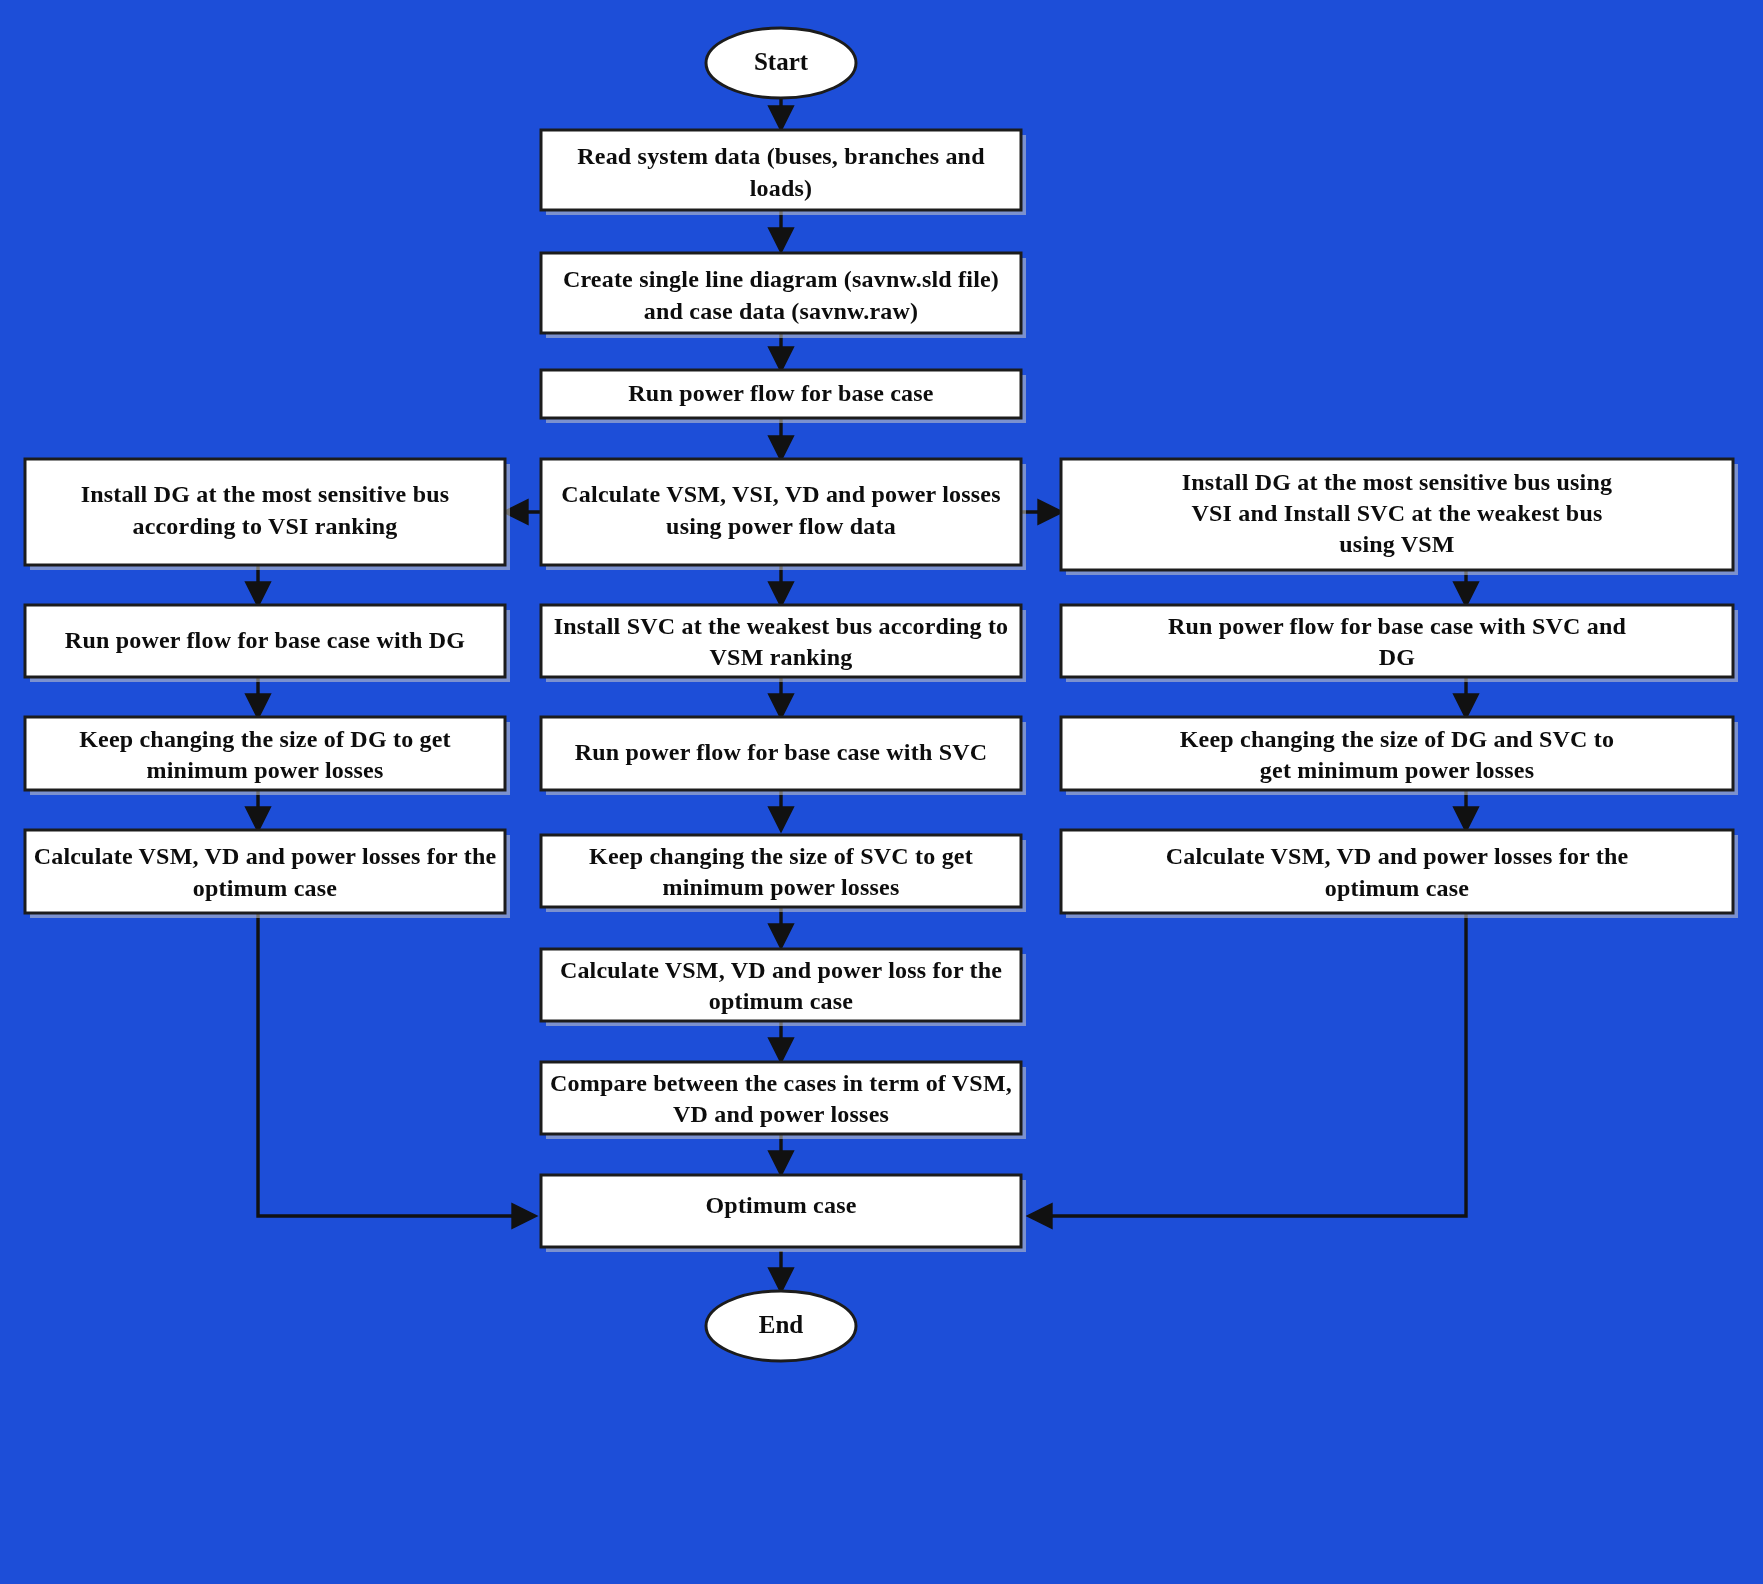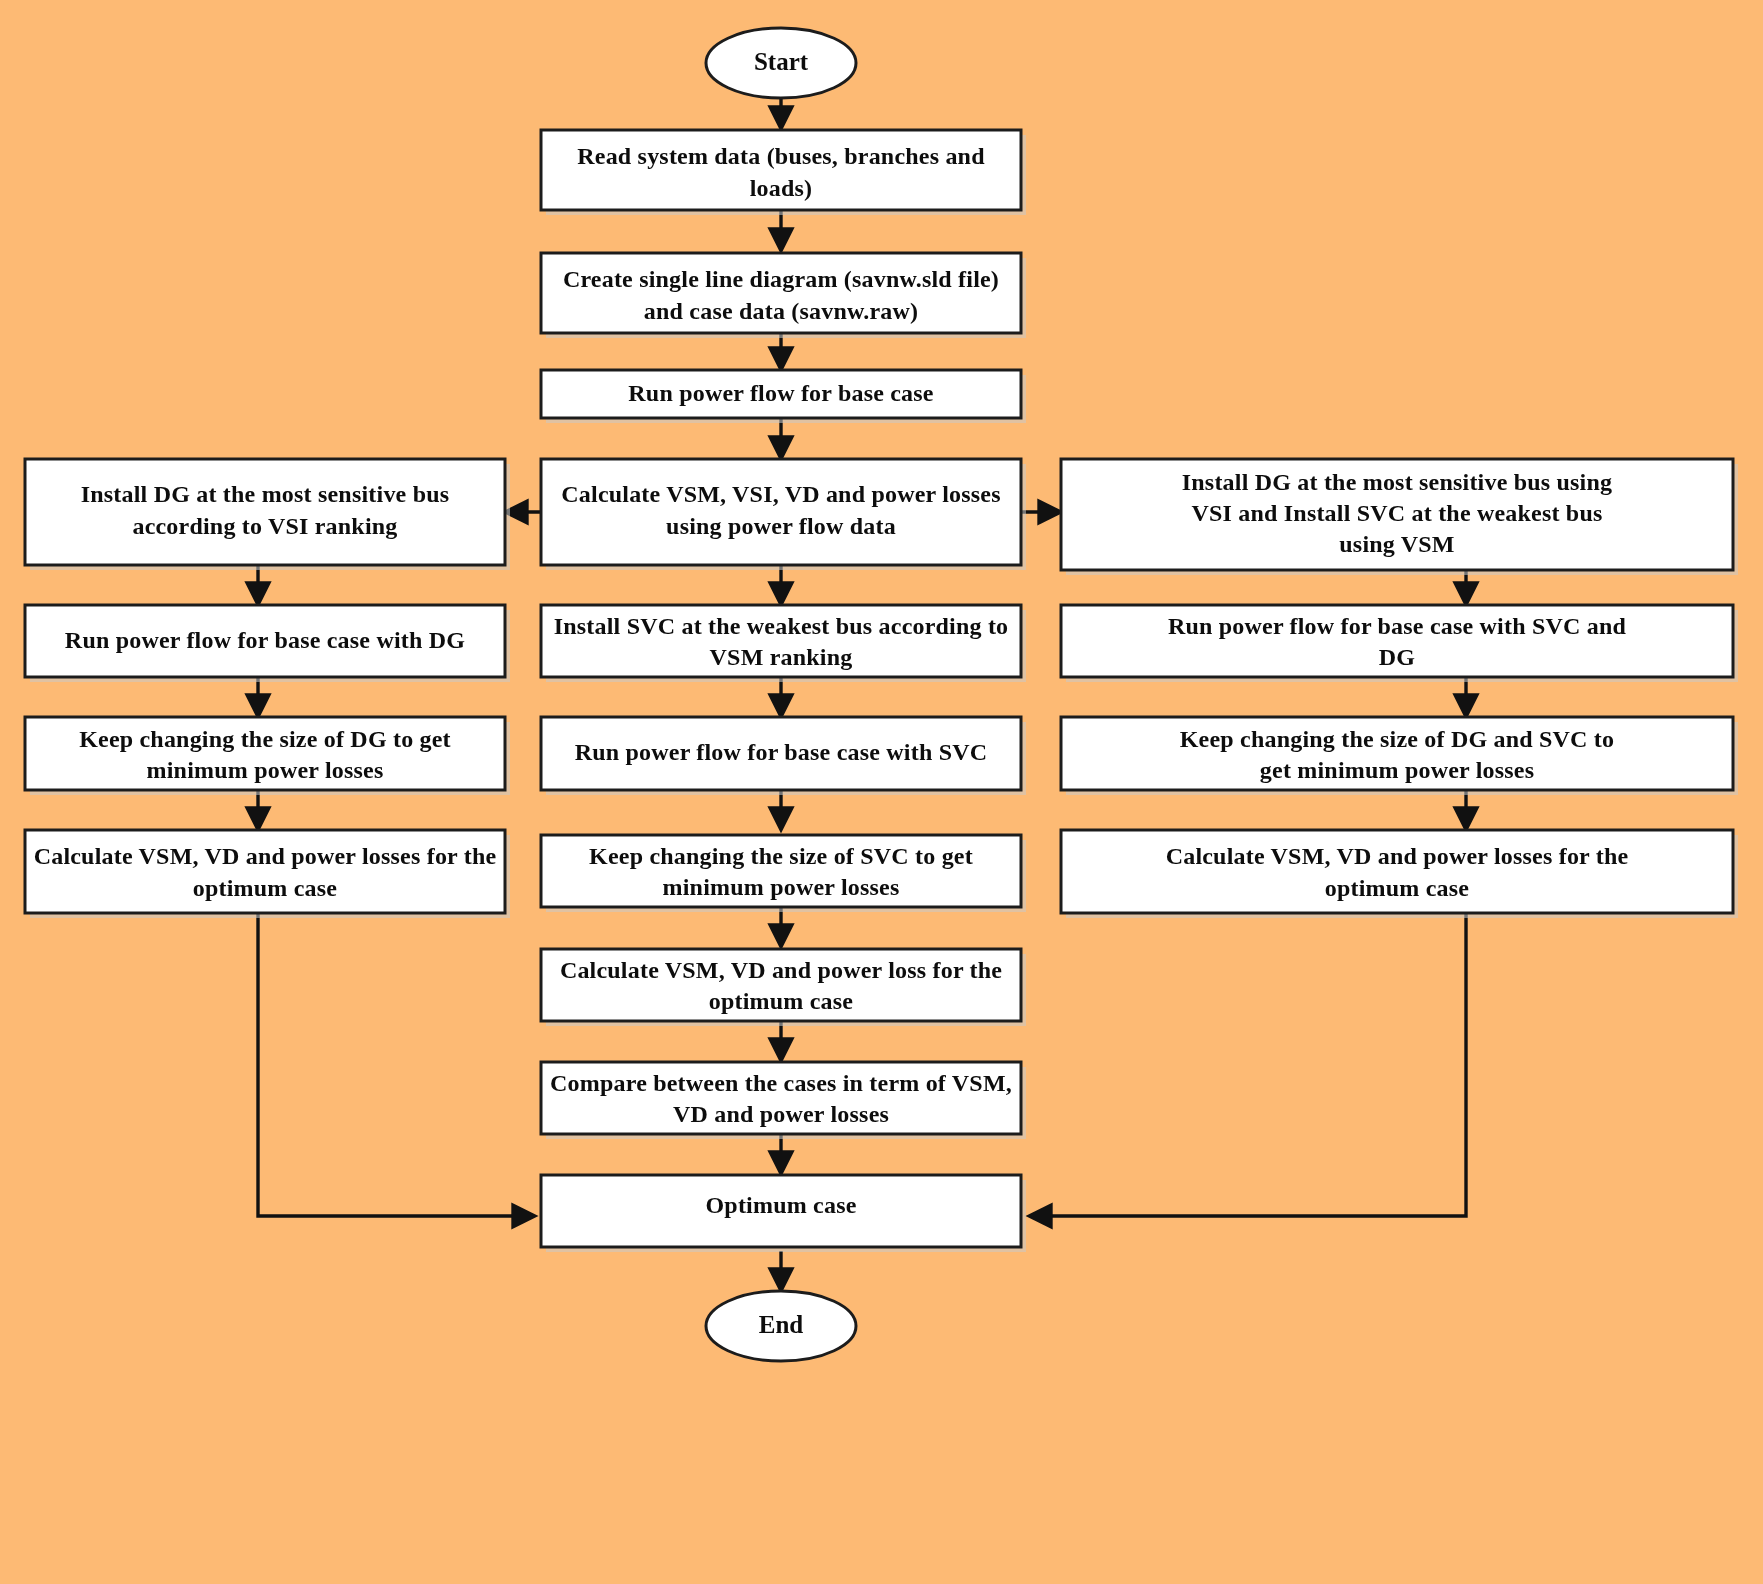--- a/index.html
+++ b/index.html
@@ -10,21 +10,21 @@
   body {
     width: 1763px;
     height: 1584px;
     font-family: "Liberation Serif", "DejaVu Serif", serif;
     overflow: hidden;
   }
   #chart-root {
     position: relative;
     width: 1763px;
     height: 1584px;
-    background: #fdba74;
+    background: #1d4ed8;
   }
   svg#flow {
     position: absolute;
     left: 0;
     top: 0;
     width: 1763px;
     height: 1584px;
   }
   .node-box {
     fill: #ffffff;

